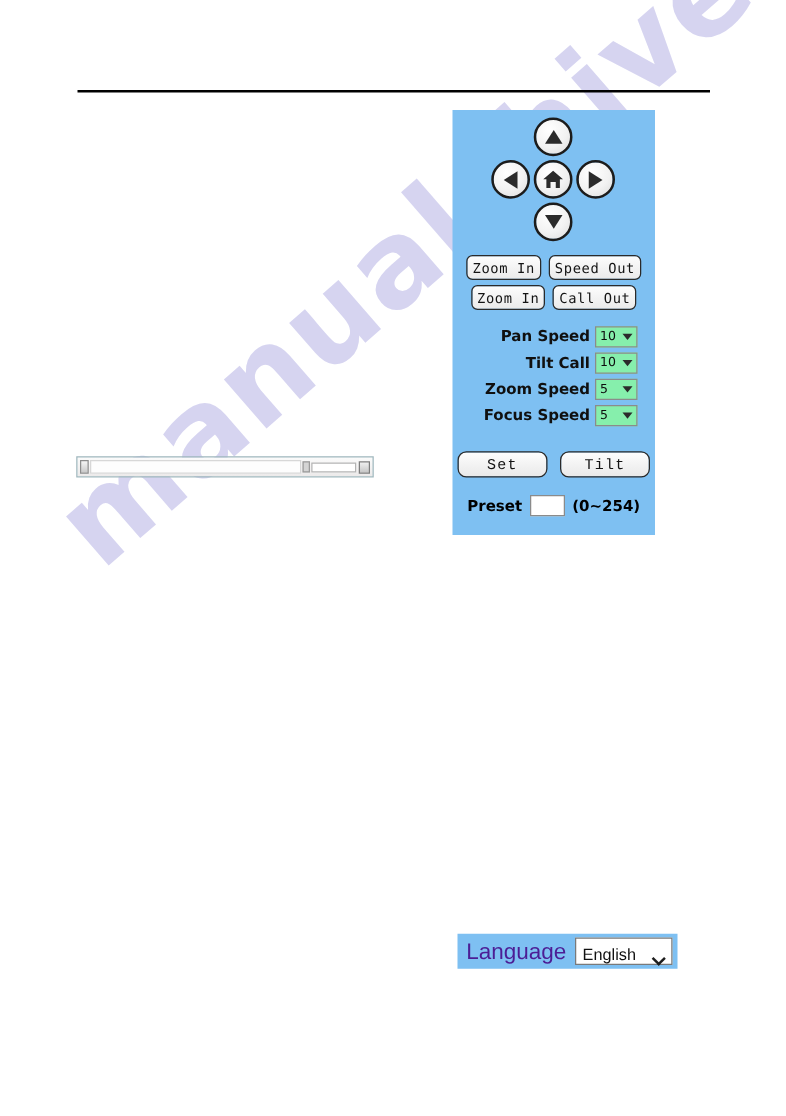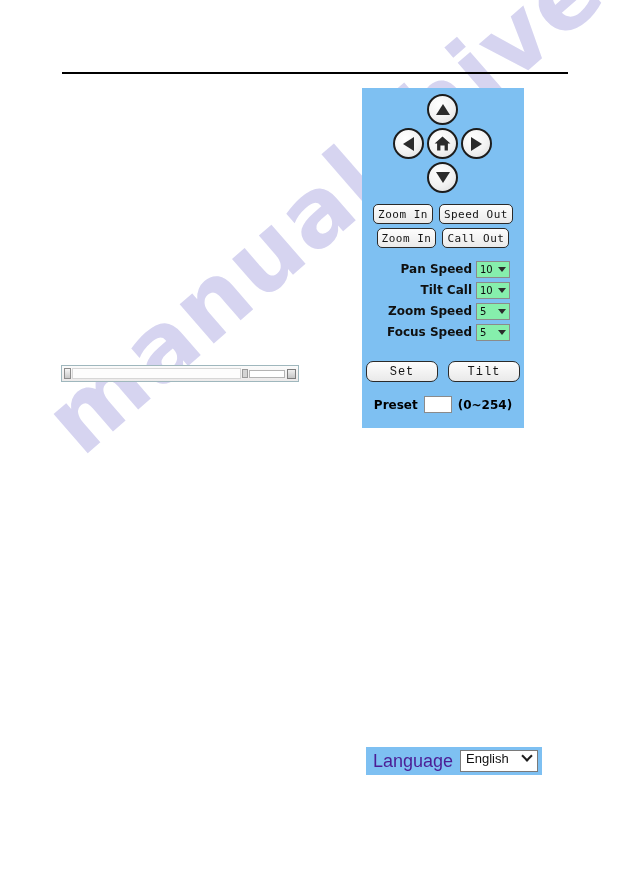--- a/index.html
+++ b/index.html
@@ -283,21 +283,21 @@
     color: #4c1d95;
     white-space: nowrap;
   }
   #language-select {
     width: 78px;
     height: 22px;
     background: #ffffff;
     border: 1px solid #7a7a7a;
     box-sizing: border-box;
     display: flex;
-    align-items: flex-start;
+    align-items: flex-end;
     justify-content: space-between;
     padding: 0 5px;
     font-family: "Liberation Sans", sans-serif;
     font-size: 13px;
     color: #111111;
   }
   .chev {
     width: 9px;
     height: 9px;
     position: relative;

